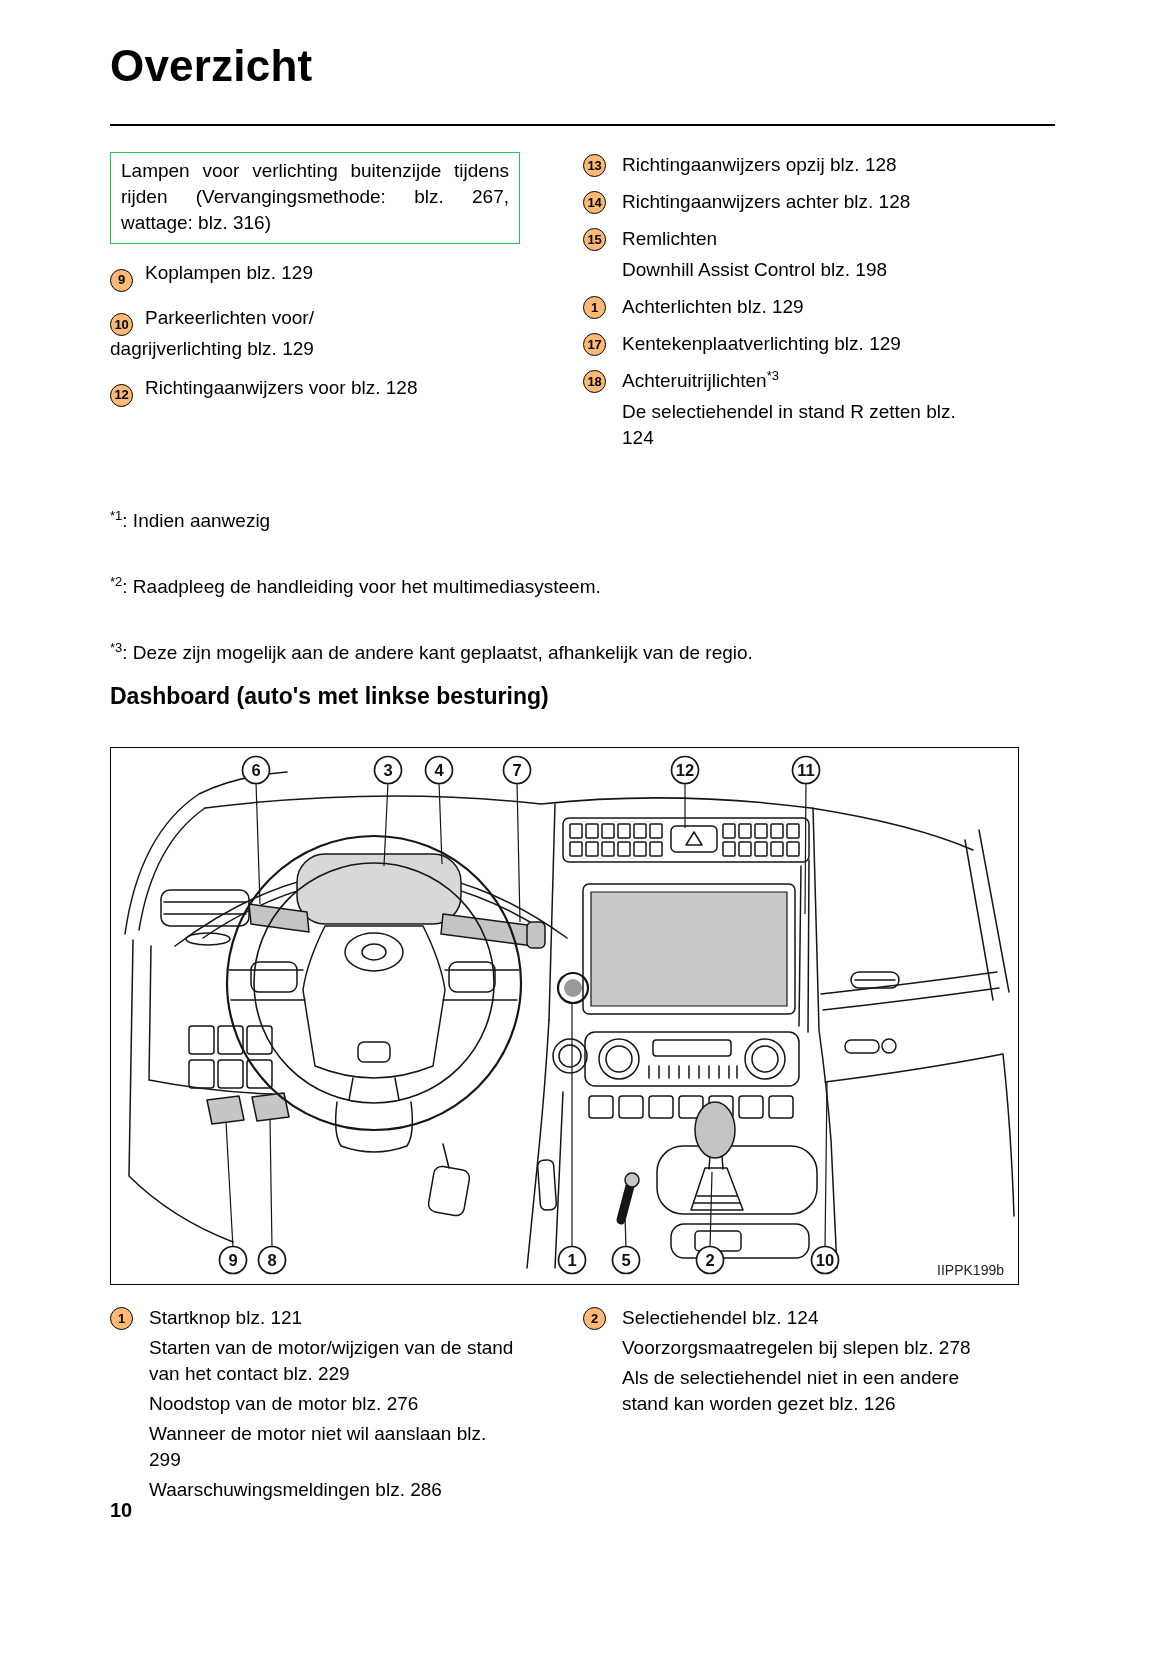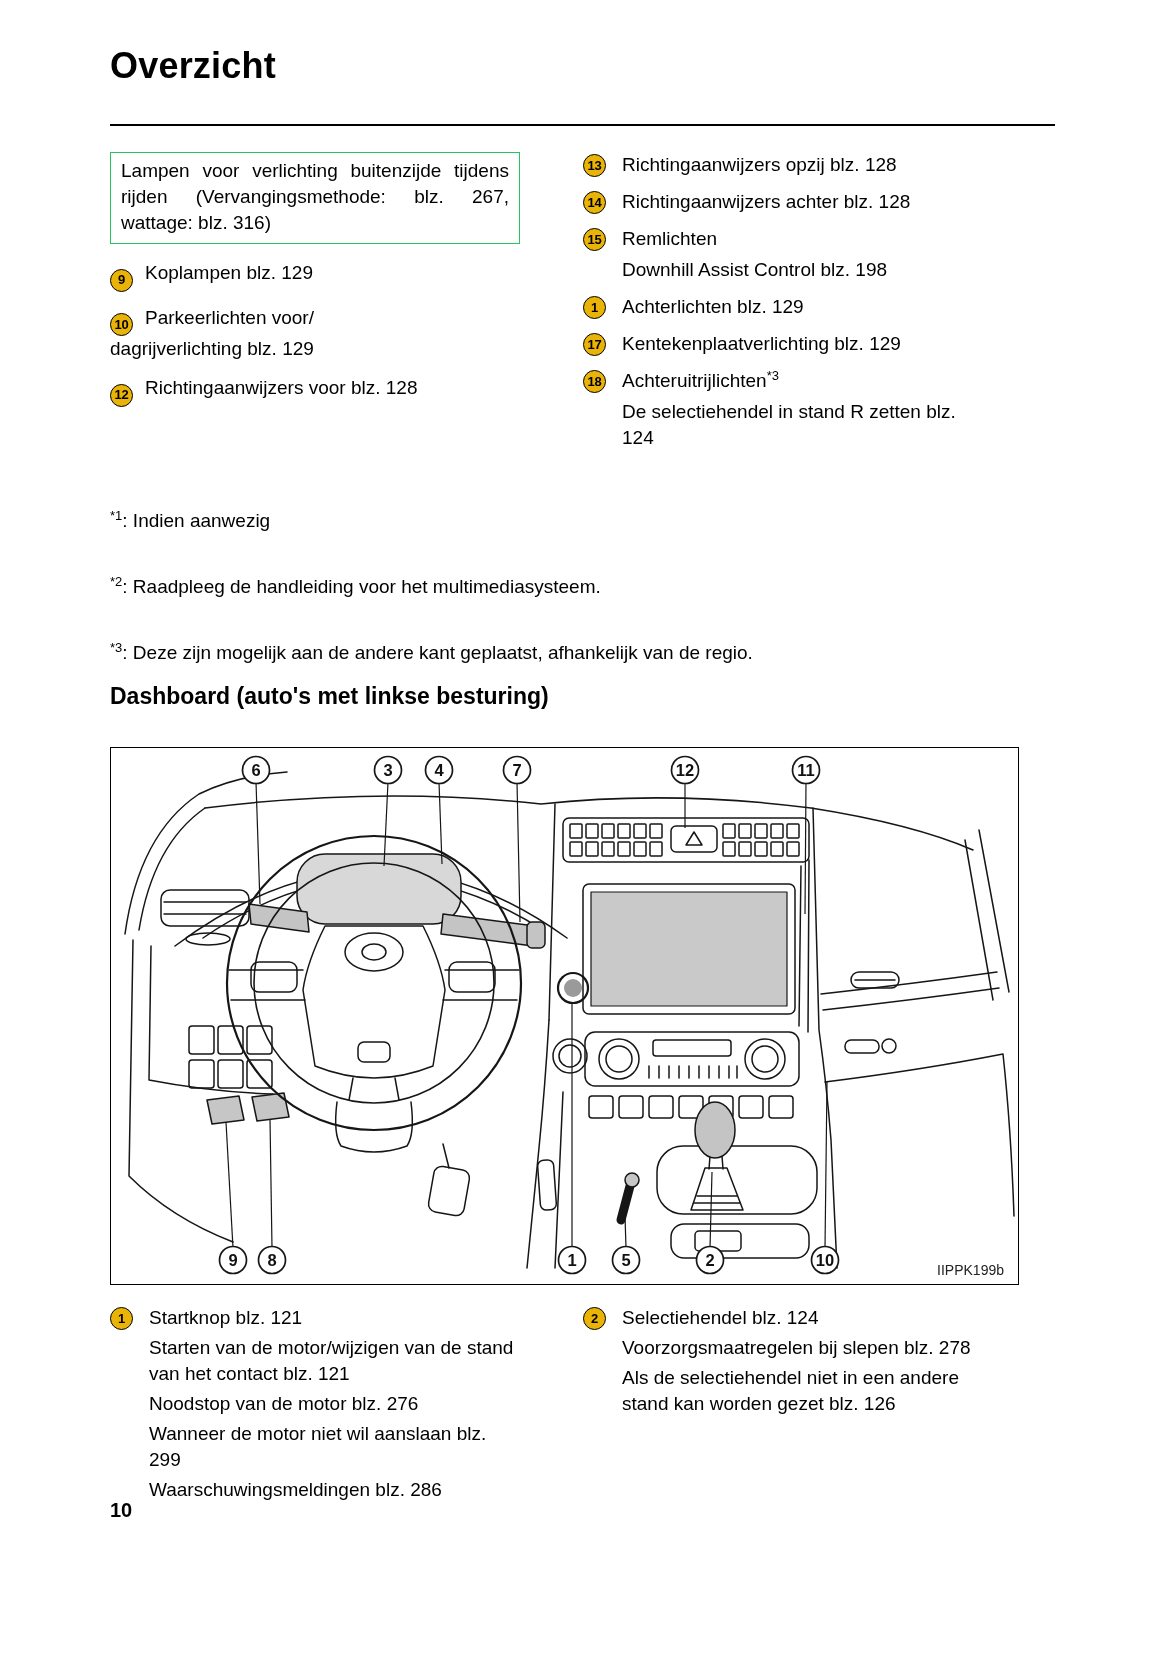--- a/index.html
+++ b/index.html
@@ -6,34 +6,34 @@
   html,body { background:#ffffff; }
   body {
     width:1165px; height:1653px;
     color:#000;
     font-family:"Liberation Sans","DejaVu Sans",sans-serif;
     font-size:19px; line-height:26px;
     -webkit-font-smoothing:antialiased;
   }
   .page { position:relative; width:1165px; height:1653px; padding:46px 110px 0 110px; overflow:hidden; }
 
-  h1 { font-size:36px; line-height:40px; font-weight:700; letter-spacing:.2px; }
+  h1 { font-size:44px; line-height:40px; font-weight:700; letter-spacing:.2px; }
   .rule { border:none; border-top:2px solid #000; margin-top:38px; }
 
   .cols { display:flex; gap:63px; margin-top:26px; }
   .col-l { width:410px; flex:none; }
   .col-r { width:407px; flex:none; }
 
   .info-box { border:1px solid #22c55e; padding:5px 10px 7px 10px; text-align:justify; margin-bottom:16px; }
 
   .badge {
     display:inline-flex; align-items:center; justify-content:center;
     width:23px; height:23px; border:1.7px solid #000; border-radius:50%;
     font-size:13px; font-weight:700; letter-spacing:-.3px;
-    vertical-align:-5px; flex:none; background:#eab308;
+    vertical-align:-5px; flex:none; background:#fdba74;
   }
   .item { margin-bottom:13px; }
   .item.flow .badge { margin-right:12px; }
 
   .hang { position:relative; padding-left:39px; margin-bottom:11px; }
   .hang > .badge { position:absolute; left:0; top:2px; }
   .subline { margin-top:5px; }
 
   .supm { font-size:13px; line-height:0; vertical-align:7px; font-weight:inherit; }
 
@@ -340,21 +340,21 @@
       </g>
 
       <text class="figlabel" x="893" y="527" text-anchor="end">IIPPK199b</text>
     </svg>
   </div>
 
   <div class="legend">
     <div class="col-l hang">
       <span class="badge">1</span>
       <span>Startknop blz. 121</span>
-      <div class="lsub">Starten van de motor/wijzigen van de stand van het contact blz. 121</div>
+      <div class="lsub">Starten van de motor/wijzigen van de stand van het contact blz. 229</div>
       <div class="lsub">Noodstop van de motor blz. 276</div>
       <div class="lsub">Wanneer de motor niet wil aanslaan blz. 299</div>
       <div class="lsub">Waarschuwingsmeldingen blz. 286</div>
     </div>
     <div class="col-r hang">
       <span class="badge">2</span>
       <span>Selectiehendel blz. 124</span>
       <div class="lsub">Voorzorgsmaatregelen bij slepen blz. 278</div>
       <div class="lsub">Als de selectiehendel niet in een andere stand kan worden gezet blz. 126</div>
     </div>

